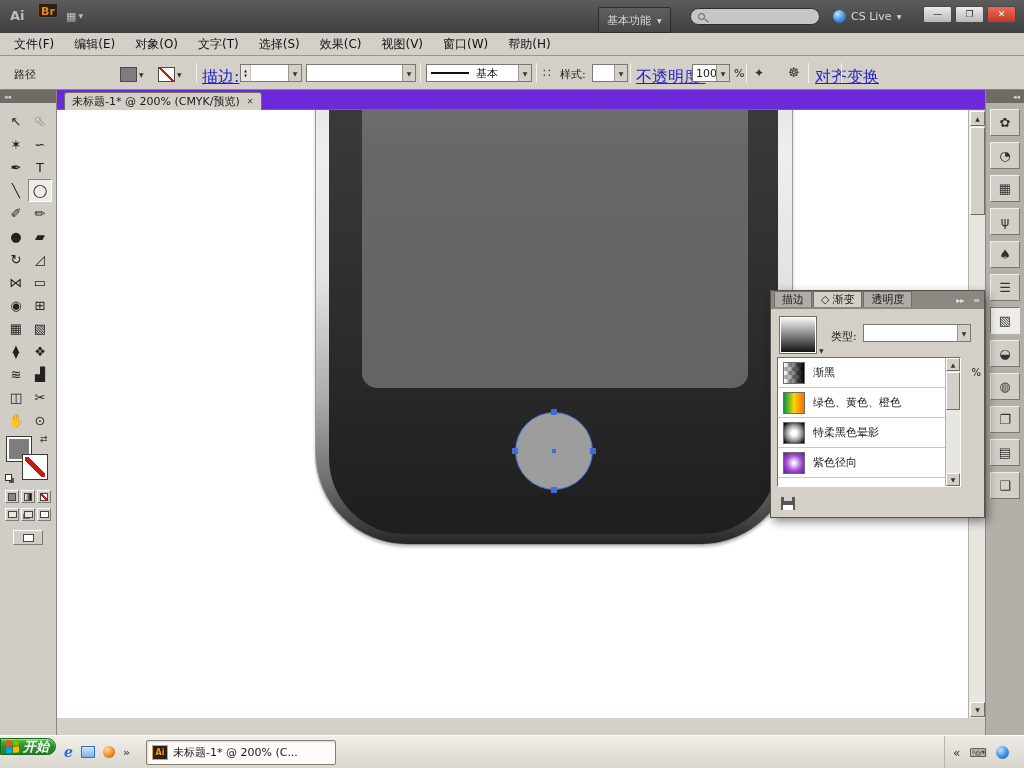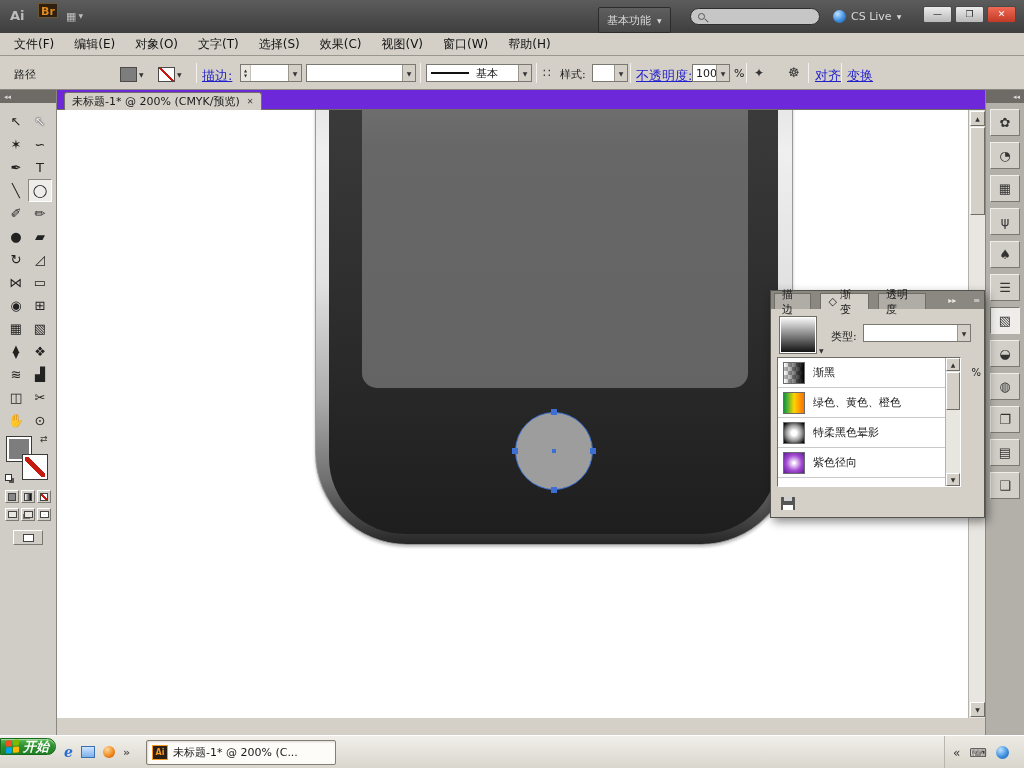--- a/index.html
+++ b/index.html
@@ -24,21 +24,21 @@
 .wbtn{width:29px;height:17px;background:linear-gradient(#ececec,#b9b9b9);border:1px solid #4a4a4a;border-radius:2px;color:#222;font-size:9px;text-align:center;line-height:15px}
 .wbtn.close{background:linear-gradient(#ef6a54,#c23a27);color:#fff}
 
 
 #menubar{position:absolute;left:0;top:33px;width:1024px;height:23px;background:#d4d0c8;border-bottom:1px solid #9a978f;display:flex;align-items:center;padding-left:4px}
 .mi{padding:4px 10px;font-size:12px;color:#111}
 
 
 #controlbar{position:absolute;left:0;top:56px;width:1024px;height:34px;background:#d4d0c8;border-bottom:1px solid #8a8781}
 .cb-label{position:absolute;top:11px;font-size:11px}
-.link{color:#2222cc;text-decoration:underline;position:absolute;top:11px;font-size:13px}
+.link{color:#2222cc;text-decoration:underline;position:absolute;top:11px;font-size:16px}
 .vsep{position:absolute;top:7px;height:20px;width:1px;background:#aeaba3;border-right:1px solid #f2f1ed}
 .combo{position:absolute;top:8px;height:18px;background:#fff;border:1px solid #7a7870;display:flex;align-items:center}
 .combo .val{flex:1;padding:0 3px;font-size:11px;white-space:nowrap;overflow:hidden}
 .darr{width:13px;height:100%;background:#d4d0c8;border-left:1px solid #9a978f;display:flex;align-items:center;justify-content:center;font-size:6px;color:#333;flex:none}
 .spin{display:flex;flex-direction:column;width:10px;height:100%;border-right:1px solid #c5c2ba;align-items:center;justify-content:center;font-size:4px;line-height:5px;color:#333;background:#e8e6e0}
 .swcombo{position:absolute;top:9px;height:18px;display:flex;align-items:center}
 .sw{width:17px;height:15px;border:1px solid #4c4a46;background:#fff}
 .sw-fill{background:#7d7d7d}
 .sw-stroke{background-image:linear-gradient(45deg,transparent 43%,#c41a10 43%,#c41a10 57%,transparent 57%)}
 .mini-darr{font-size:6px;margin-left:2px;color:#333}
@@ -97,21 +97,21 @@
 .hthumb{position:absolute;left:195px;top:0;width:85px;height:13px;background:#d4d0c8;border:1px solid;border-color:#fff #6f6d66 #6f6d66 #fff}
 
 
 #dock{position:absolute;left:985px;top:90px;width:39px;height:645px;background:#b3b0aa;border-left:1px solid #8a8781}
 #dock .phead{justify-content:flex-end}
 .dock-btn{width:30px;height:27px;margin:6px auto 0;background:#d2cfc9;border:1px solid;border-color:#efeeea #7a7870 #7a7870 #efeeea;display:flex;align-items:center;justify-content:center;font-size:13px;color:#333}
 .dock-btn.active{background:#efede9;border-color:#7a7870 #efeeea #efeeea #7a7870}
 
 
 #gpanel{position:absolute;left:770px;top:290px;width:215px;height:228px;z-index:60;background:#d4d0c8;border:1px solid #55534e;box-shadow:3px 4px 9px rgba(0,0,0,.45)}
-.ptabs{height:18px;background:#8b8881;display:flex;align-items:flex-end;padding-left:3px;gap:9px}
+.ptabs{height:18px;background:#8b8881;display:flex;padding-left:3px;gap:1px}
 .ptab{height:16px;padding:0 7px;background:#b0ada6;border:1px solid #6f6d66;border-bottom:none;font-size:11px;display:flex;align-items:center;gap:3px}
 .ptab.active{background:#d4d0c8}
 .psp{flex:1}
 .pctl{color:#e8e8e8;font-size:8px;align-self:center;margin:0 4px}
 .pbody{position:relative;height:208px}
 .gswatch{position:absolute;left:8px;top:7px;width:38px;height:38px;border:1px solid #6f6d66;box-shadow:inset 0 0 0 1px #fff;background:linear-gradient(180deg,#fdfdfd,#0c0c0c)}
 .gsw-arr{position:absolute;left:48px;top:38px;font-size:6px;color:#333}
 .ptype-label{position:absolute;left:60px;top:20px;font-size:11px}
 #gpanel .combo{top:15px}
 .ppeek{position:absolute;right:3px;top:58px;font-size:10px;color:#222}

